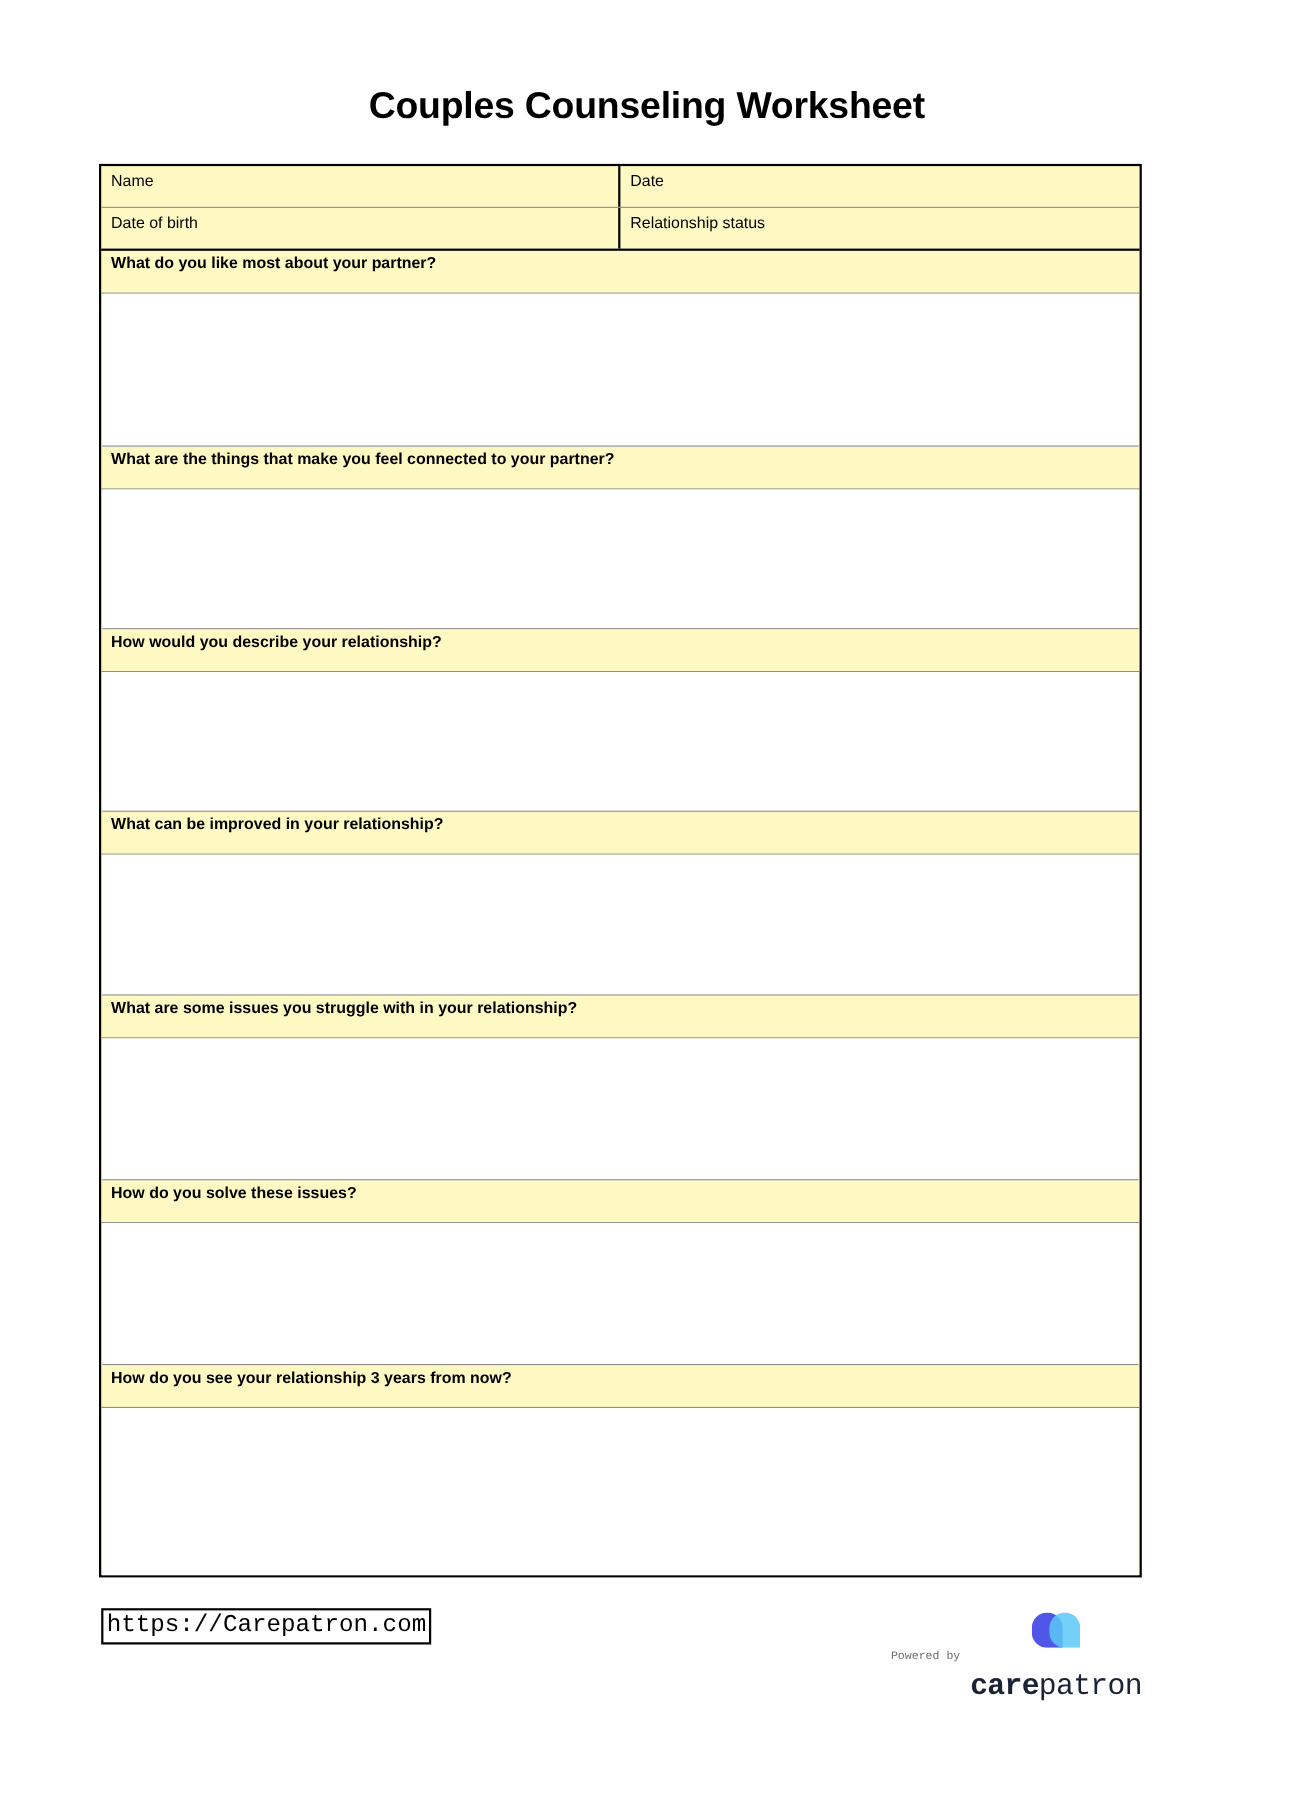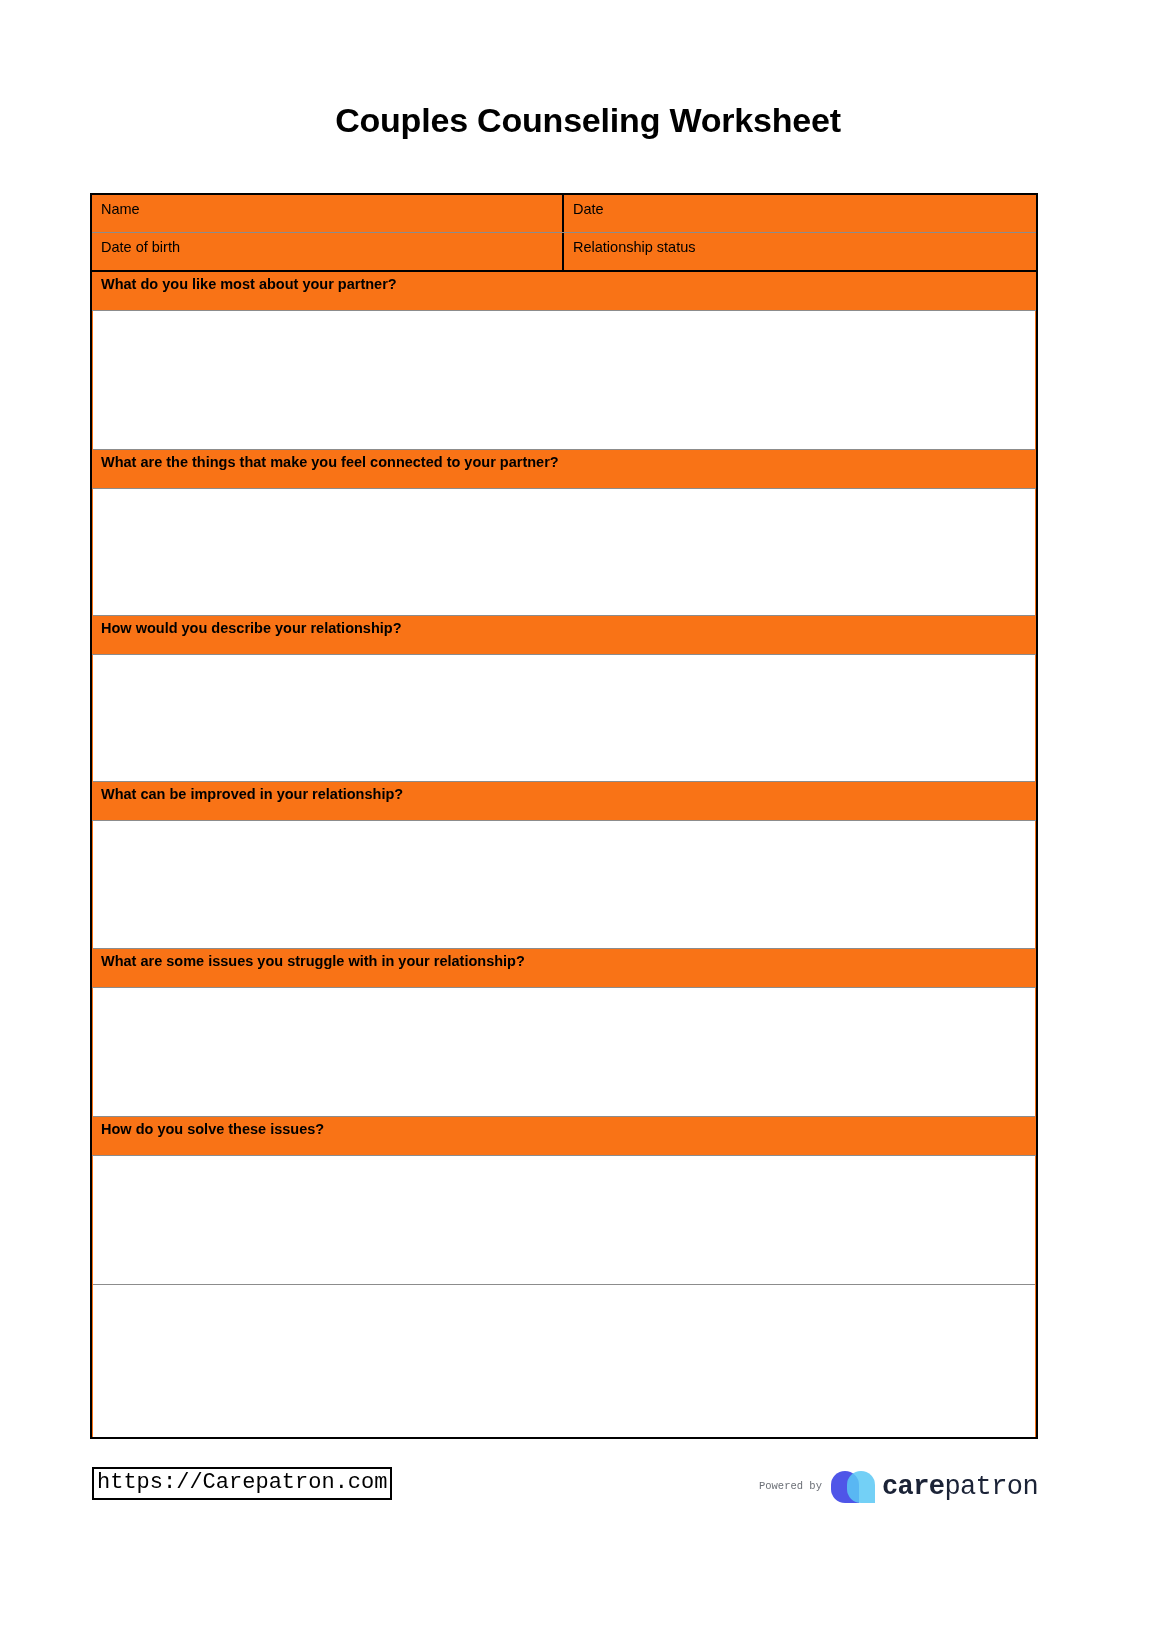--- a/index.html
+++ b/index.html
@@ -20,38 +20,38 @@
     position: relative;
     width: 1176px;
     height: 1630px;
     box-sizing: border-box;
     padding: 0 90px;
   }
 
   
   .doc-title {
     margin: 0;
-    padding-top: 102px;
+    padding-top: 78px;
     padding-bottom: 0;
     text-align: center;
     font-size: 34px;
     font-weight: bold;
     letter-spacing: -0.2px;
     line-height: 1.1;
     color: #000000;
   }
 
   
   .form-table {
-    margin-top: 54px;
+    margin-top: 34px;
     border: 2px solid #000000;
     border-collapse: collapse;
     width: 948px;
     box-sizing: border-box;
-    background: #f97316;
+    background: #fef9c3;
   }
 
   
   .hdr-grid {
     display: flex;
     flex-direction: column;
     border-bottom: 2px solid #000000;
   }
   .hdr-row {
     display: flex;
@@ -133,21 +133,22 @@
   .powered-by {
     font-size: 10.5px;
     color: #6b6f76;
     line-height: 1;
     white-space: nowrap;
     padding-bottom: 2px;
   }
   .logo-lockup {
     display: flex;
     align-items: center;
-    gap: 7px;
+    gap: 23px;
+    flex-direction: column;
   }
   .logo-mark {
     display: block;
     width: 44px;
     height: 32px;
   }
   .logo-word {
     font-size: 27px;
     line-height: 1;
     letter-spacing: -0.6px;
@@ -202,20 +203,21 @@
       <div class="q-answer" style="height: 129px;"></div>
     </div>
 
     <div class="q-block">
       <div class="q-label">How do you solve these issues?</div>
       <div class="q-answer" style="height: 129px;"></div>
     </div>
 
 
     <div class="q-block">
+      <div class="q-label">How do you see your relationship 3 years from now?</div>
       <div class="q-answer" style="height: 152px;"></div>
     </div>
 
   </div>
 
   <div class="footer">
     <a class="site-link">https://Carepatron.com</a>
 
     <div class="brand">
       <span class="powered-by">Powered by</span>

